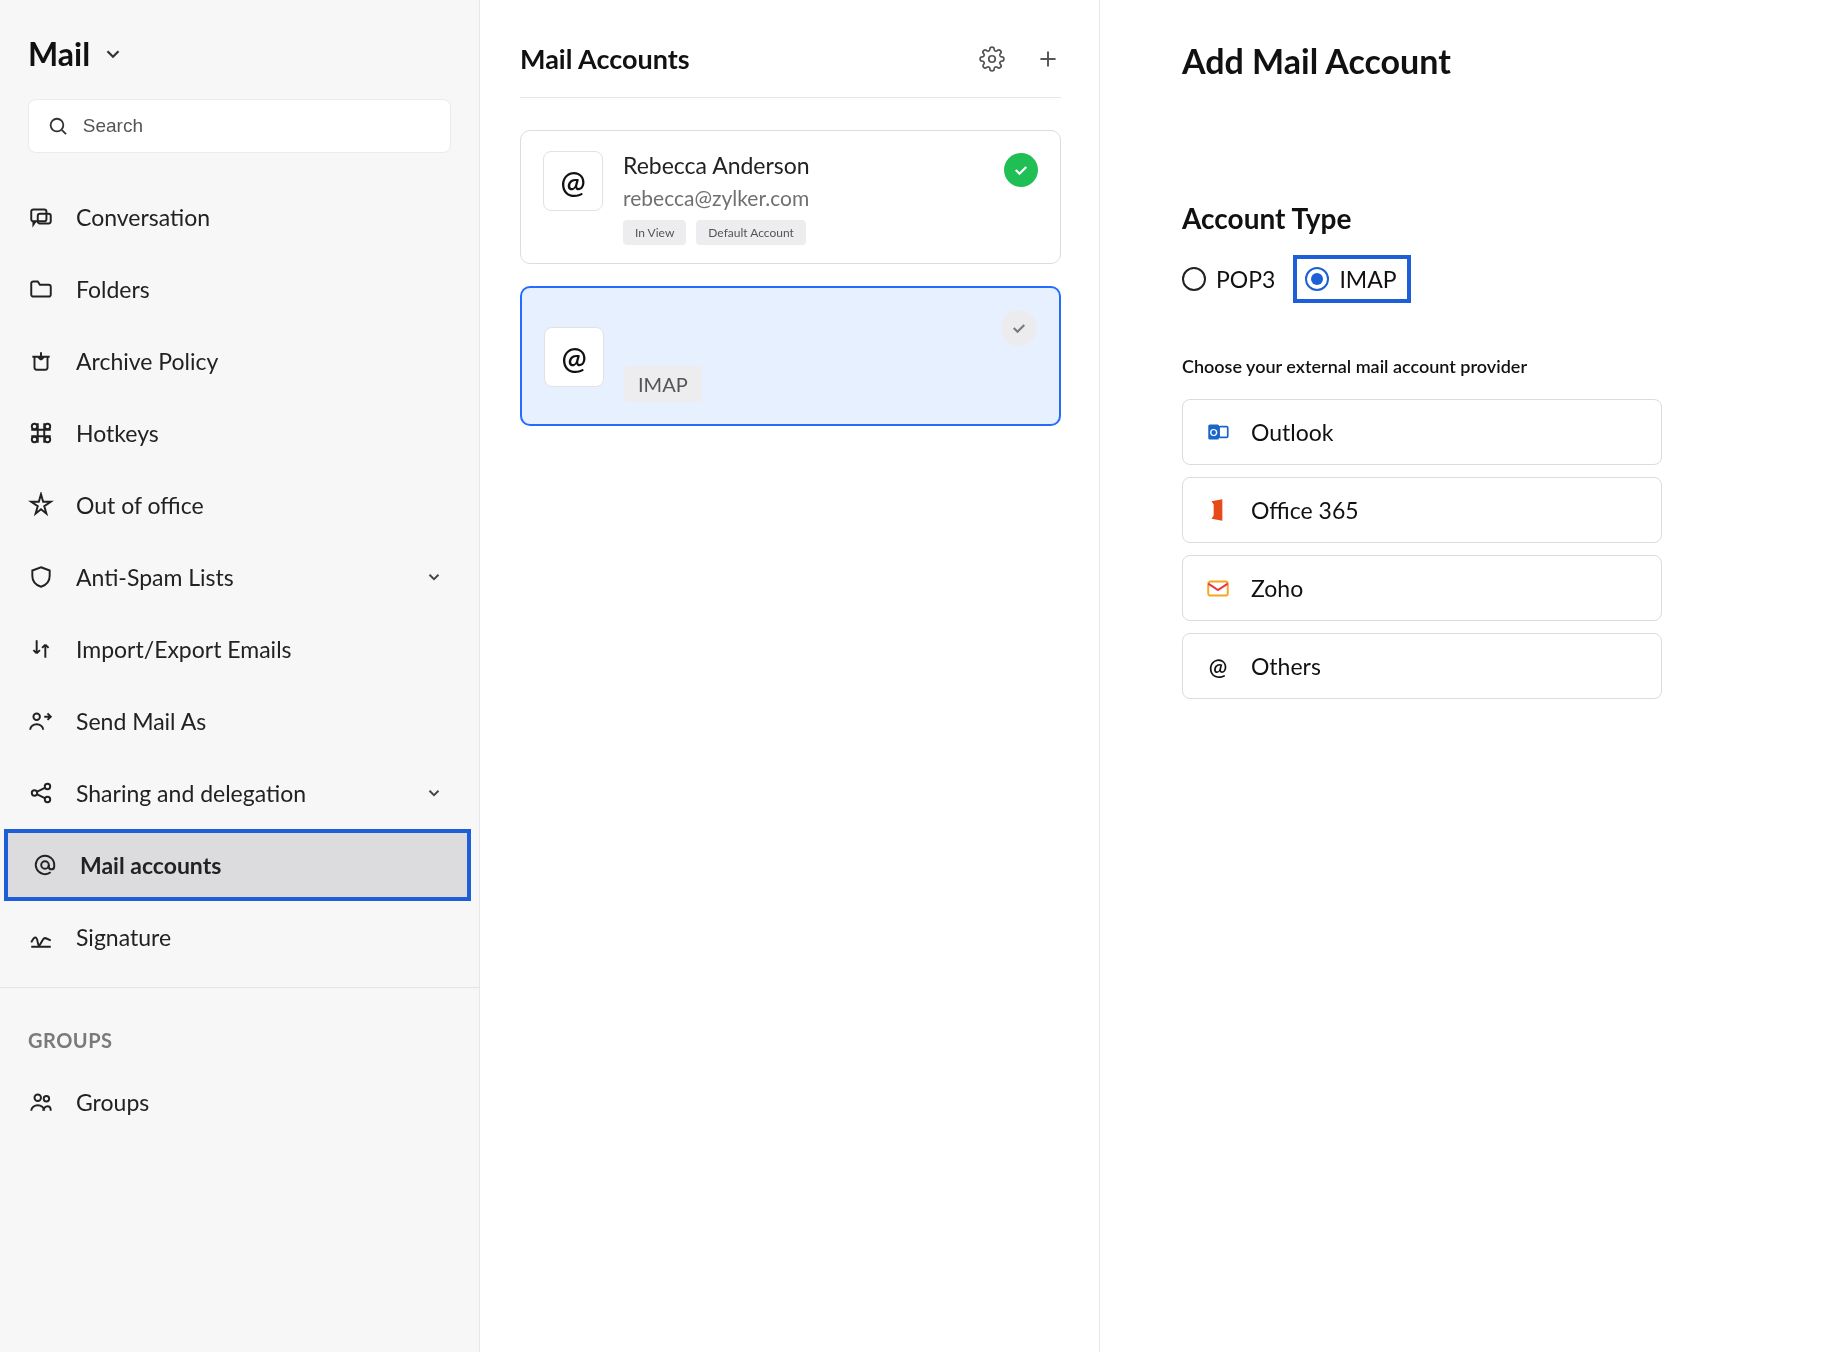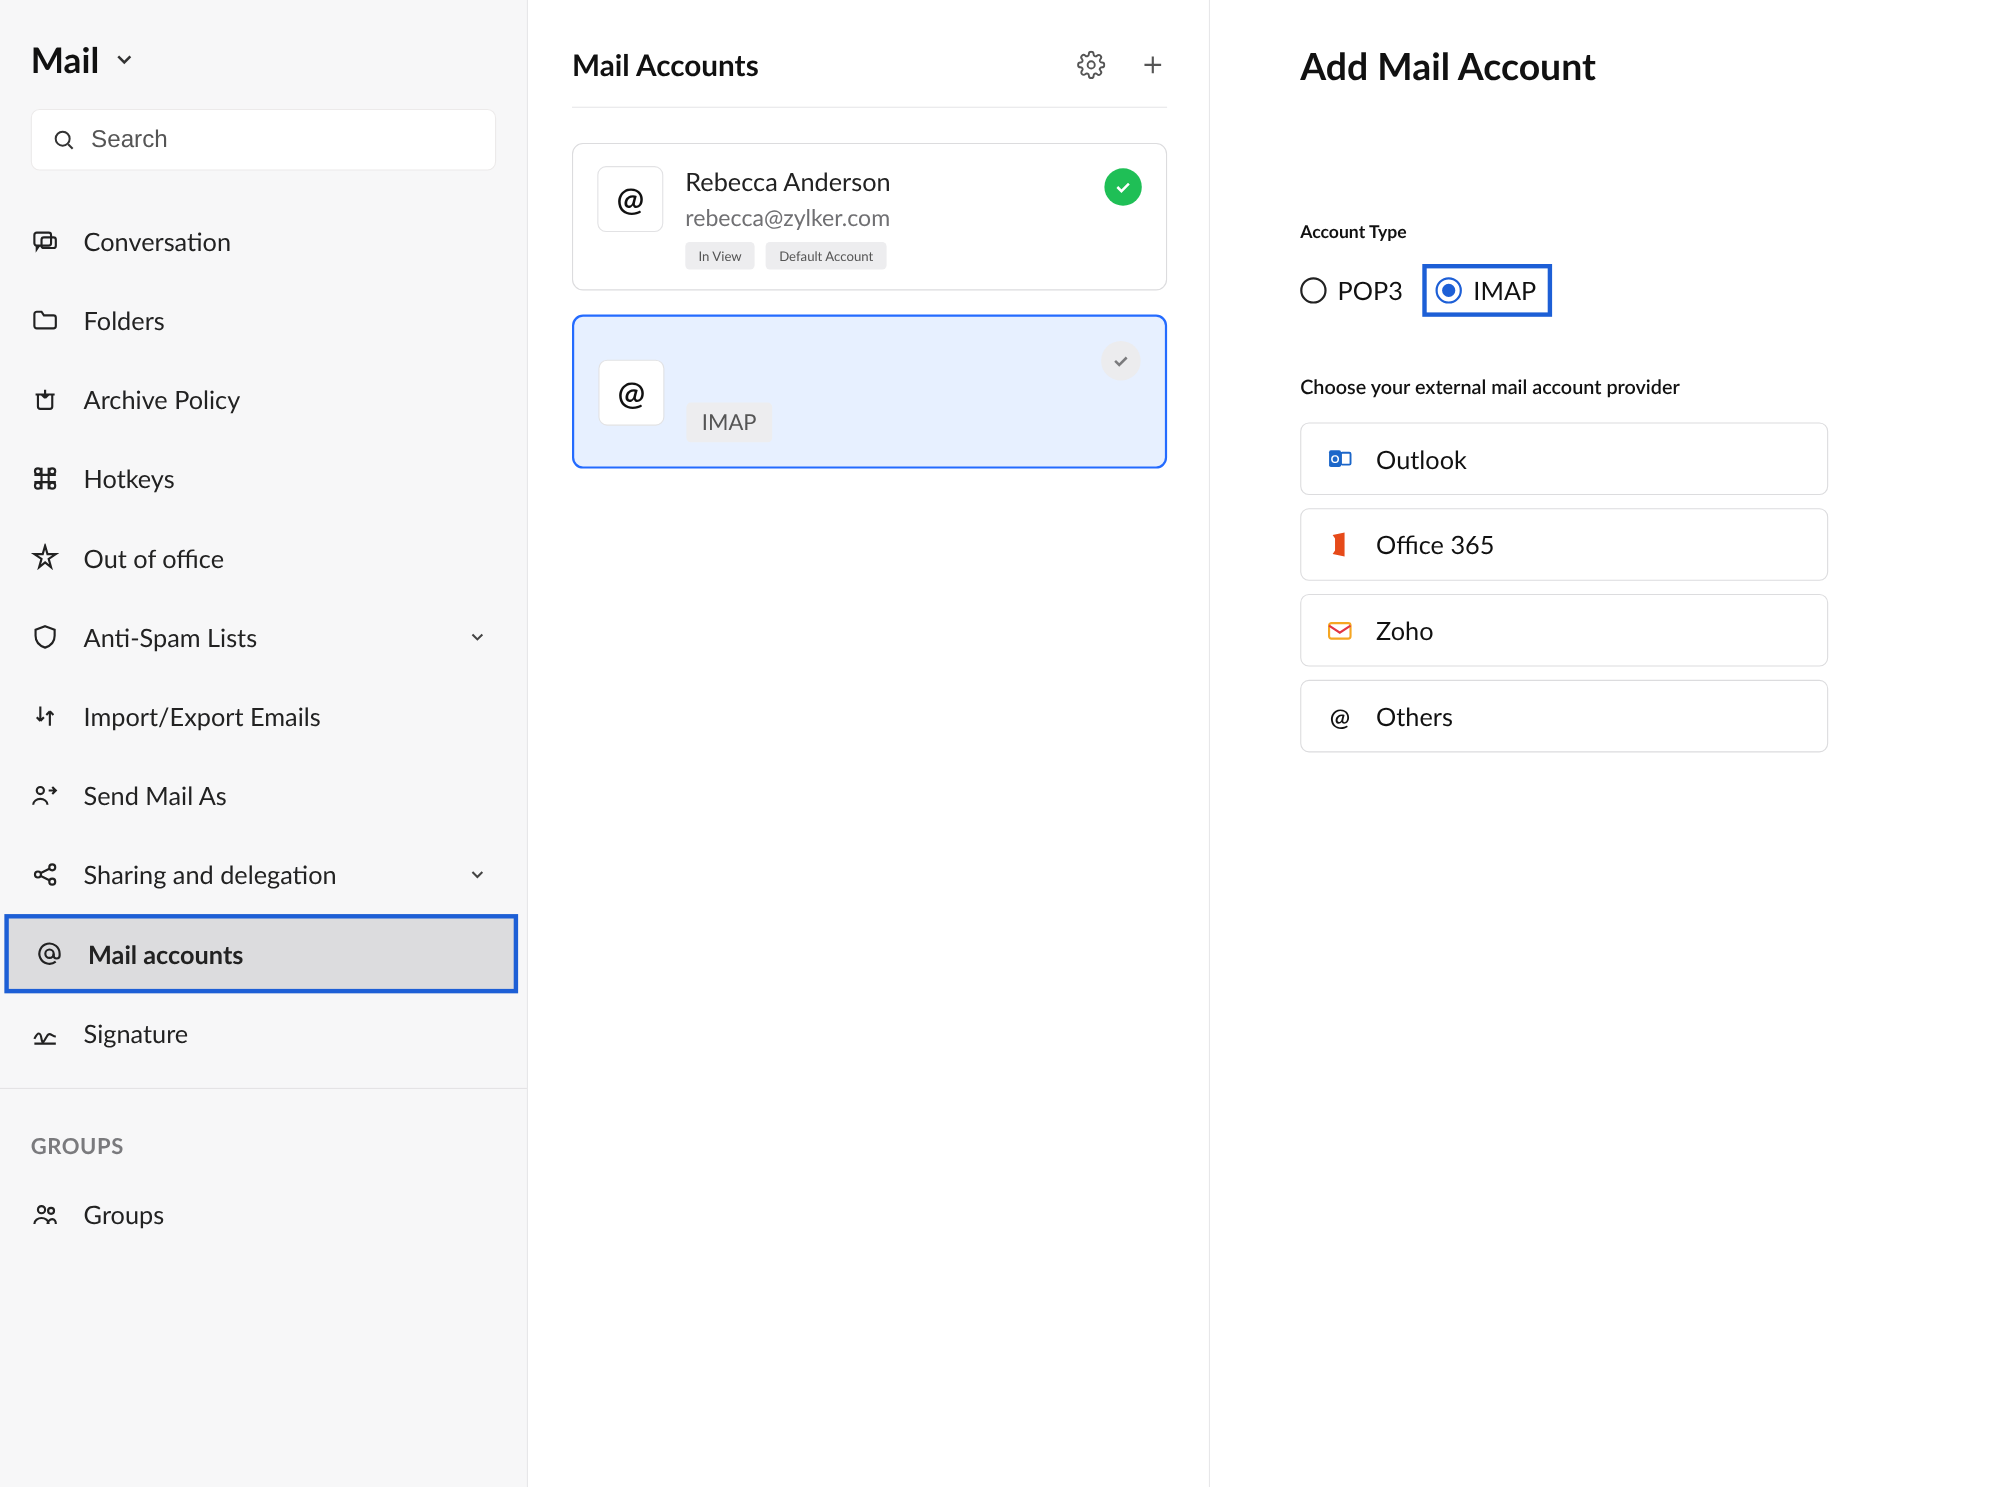--- a/index.html
+++ b/index.html
@@ -42,21 +42,21 @@
     border-radius: 8px;
     display: flex;
     align-items: center;
     gap: 14px;
     padding: 14px 18px;
   }
   .search-wrap svg { width: 24px; height: 24px; color:#333; }
   .search-wrap input {
     border: none;
     outline: none;
-    font-size: 22px;
+    font-size: 19px;
     color: #ef4444;
     width: 100%;
     background: transparent;
   }
   .search-wrap input::placeholder { color: #555; }
 
   .nav { display:flex; flex-direction:column; padding-top:6px;}
   .nav-item {
     display: flex;
     align-items: center;
@@ -144,21 +144,21 @@
     display:flex;align-items:center;justify-content:center;color:#7b7b7d;
   }
   .status-pending svg{width:18px;height:18px;}
   .imap-pill {
     background:#ededef;color:#555;font-size:20px;padding:6px 14px;border-radius:4px;display:inline-block;
   }
 
   
   .right { flex:1; padding: 40px 56px 0 82px; }
   .right h1 { font-size:34px; font-weight:700; margin-bottom: 120px;}
-  .section-label { font-size:16px; font-weight:700; margin-bottom:20px;}
+  .section-label { font-size:28px; font-weight:700; margin-bottom:20px;}
 
   .radio-row { display:flex; align-items:center; gap:18px; margin-bottom:52px;}
   .radio-opt { display:flex; align-items:center; gap:10px; font-size:23px; cursor:pointer;}
   .radio {
     width:24px;height:24px;border:2.5px solid #222;border-radius:50%;
     display:flex;align-items:center;justify-content:center;
   }
   .radio.checked { border-color:#1d5fd6; }
   .radio.checked::after{
     content:"";width:12px;height:12px;border-radius:50%;background:#1d5fd6;

